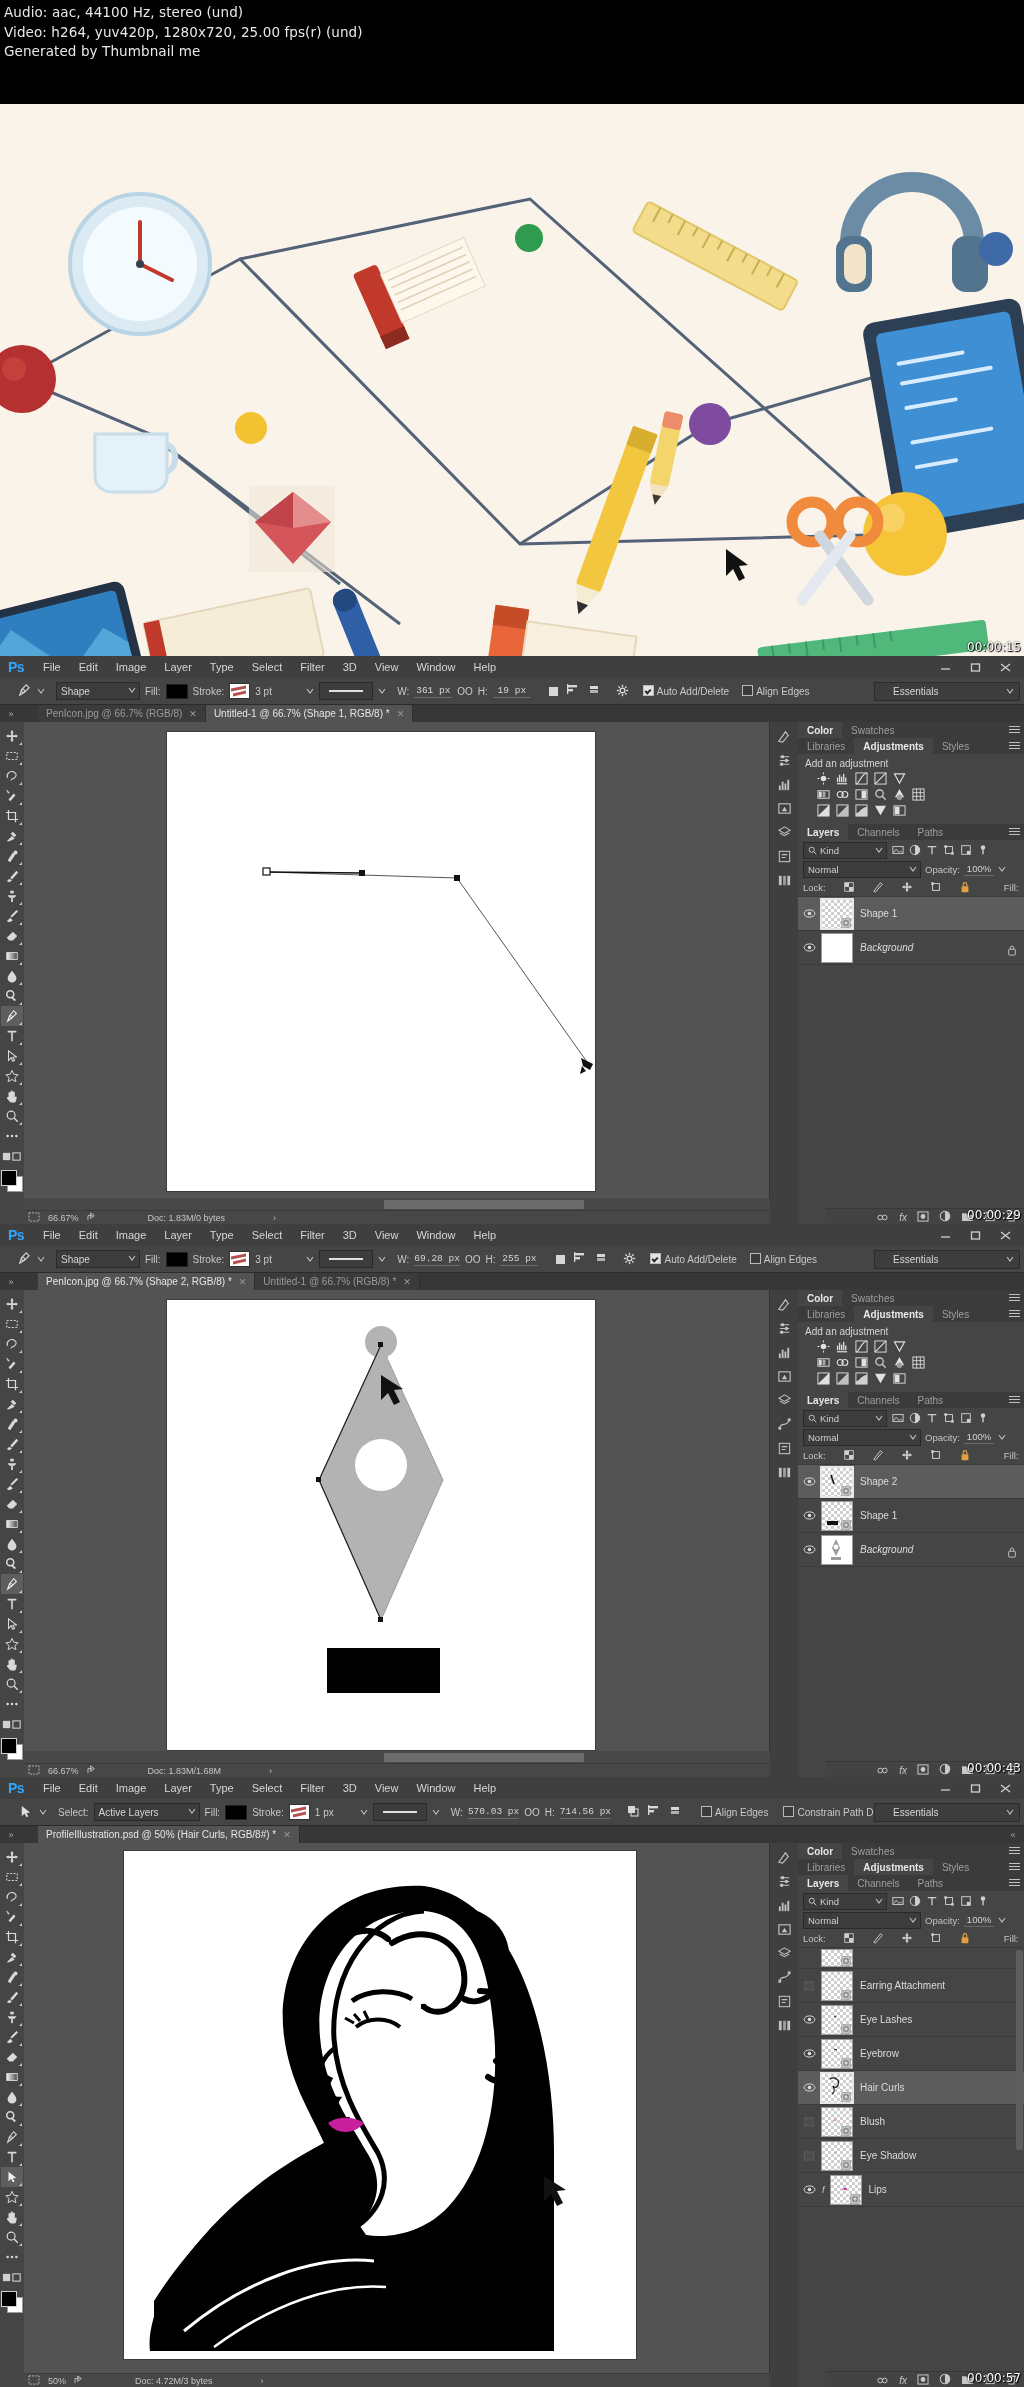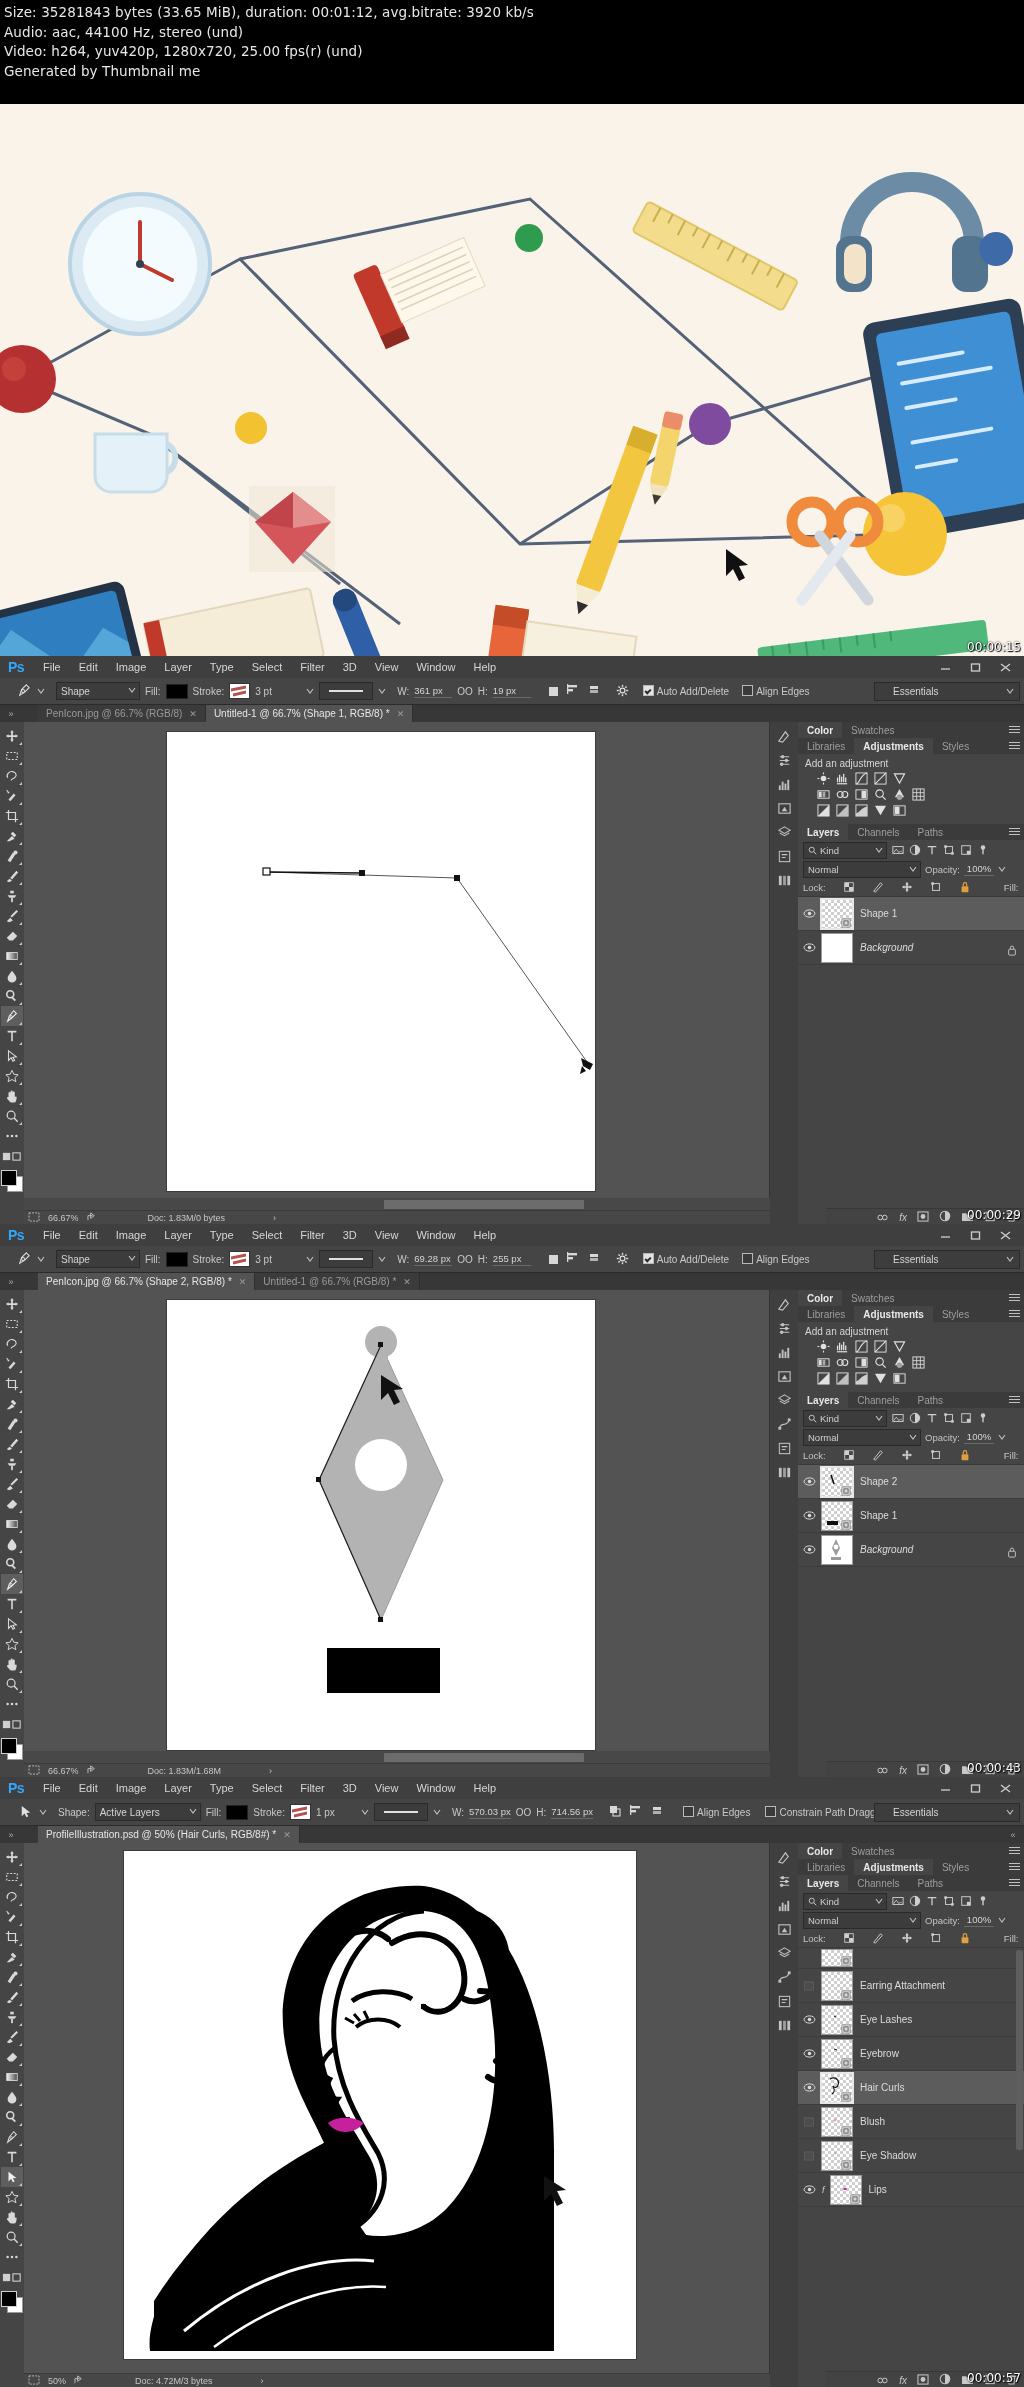--- a/index.html
+++ b/index.html
@@ -35,21 +35,21 @@
   .opt-sel{background:#3c3c3c;border:1px solid #2a2a2a;height:16px;color:#d5d5d5;font-size:10px;
            display:flex;align-items:center;padding:0 4px;min-width:50px;position:relative;}
   .opt-sel .cv{position:absolute;right:3px;top:3px;}
   .swatch{width:20px;height:13px;border:1px solid #222;background:#000;}
   .strokebox{width:19px;height:14px;background:#fff;border:1px solid #333;position:relative;overflow:hidden;}
   .strokebox:after{content:"";position:absolute;left:1px;top:3px;width:15px;height:3px;background:#b5504f;
                    transform:skewY(-12deg);}
   .strokebox:before{content:"";position:absolute;left:3px;top:8px;width:13px;height:3px;background:#b5504f;
                     transform:skewY(-12deg);}
   .numfld{color:#d5d5d5;font-size:9.5px;border-bottom:1px solid #6a6a6a;min-width:38px;
-          text-align:left;padding-bottom:1px;}
+          text-align:center;padding-bottom:1px;font-family:Liberation Mono, monospace;}
   .linepv{width:52px;height:16px;background:#3c3c3c;border:1px solid #2a2a2a;display:flex;align-items:center;
           justify-content:center;position:relative;}
   .linepv i{display:block;width:34px;height:2px;background:#e0e0e0;}
   .pathbtn{width:15px;height:15px;background:#d0d0d0;position:relative;}
   .pathbtn.sq{background:none;}
   .pathbtn.sq:after{content:"";position:absolute;left:3px;top:3px;width:9px;height:9px;background:#d7d7d7;}
   .icbtn{width:16px;height:16px;position:relative;color:#d7d7d7;}
   .chk{width:9px;height:9px;border:1px solid #b9b9b9;background:#3a3a3a;display:inline-block;
        position:relative;vertical-align:-1px;margin-right:3px;}
   .chk.on{background:#e2e2e2;}
@@ -140,21 +140,20 @@
   .pscroll{position:absolute;right:1px;width:7px;background:#5e5e5e;border-radius:2px;}
 
   svg{shape-rendering:geometricPrecision;}
 </style>
 </head>
 <body>
 
 <div class="page">
 
   <div class="infohdr">
-    <div>Size: 35281843 bytes (33.65 MiB), duration: 00:01:12, avg.bitrate: 3920 kb/s</div>
     <div>Audio: aac, 44100 Hz, stereo (und)</div>
     <div>Video: h264, yuv420p, 1280x720, 25.00 fps(r) (und)</div>
     <div>Generated by Thumbnail me</div>
   </div>
 
   <div class="frame1">
     <div class="f1bg"></div>
     <svg width="1024" height="552" viewBox="0 0 1024 552" style="position:absolute;left:0;top:0;">
       <rect width="1024" height="552" fill="#faf3e9"></rect>
 
@@ -1686,21 +1685,21 @@
 
     <div class="ps-opts">
       <div class="icbtn" style="margin-left:14px;">
         <svg width="15" height="15" viewBox="0 0 16 16">
             <path d="M4 2 L4 13 L7 10 L9 14 L11 13 L9 9.5 L13 9 Z" fill="#e0e0e0"></path>
           </svg>
       </div>
       <svg width="8" height="8">
           <path d="M1 2 L4 6 L7 2" stroke="#c0c0c0" fill="none" stroke-width="1.1"></path>
         </svg>
-      <span class="opt-lbl" style="margin-left:6px;">Shape:</span>
+      <span class="opt-lbl" style="margin-left:6px;">Select:</span>
       <div class="opt-sel" style="width:96px;">
         <span>Active Layers</span>
         <svg class="cv" width="8" height="8">
             <path d="M1 2 L4 6 L7 2" stroke="#c0c0c0" fill="none" stroke-width="1.1"></path>
           </svg>
       </div>
       <span class="opt-lbl">Fill:</span>
       <div class="swatch"></div>
       <span class="opt-lbl">Stroke:</span>
       <div class="strokebox"></div>

